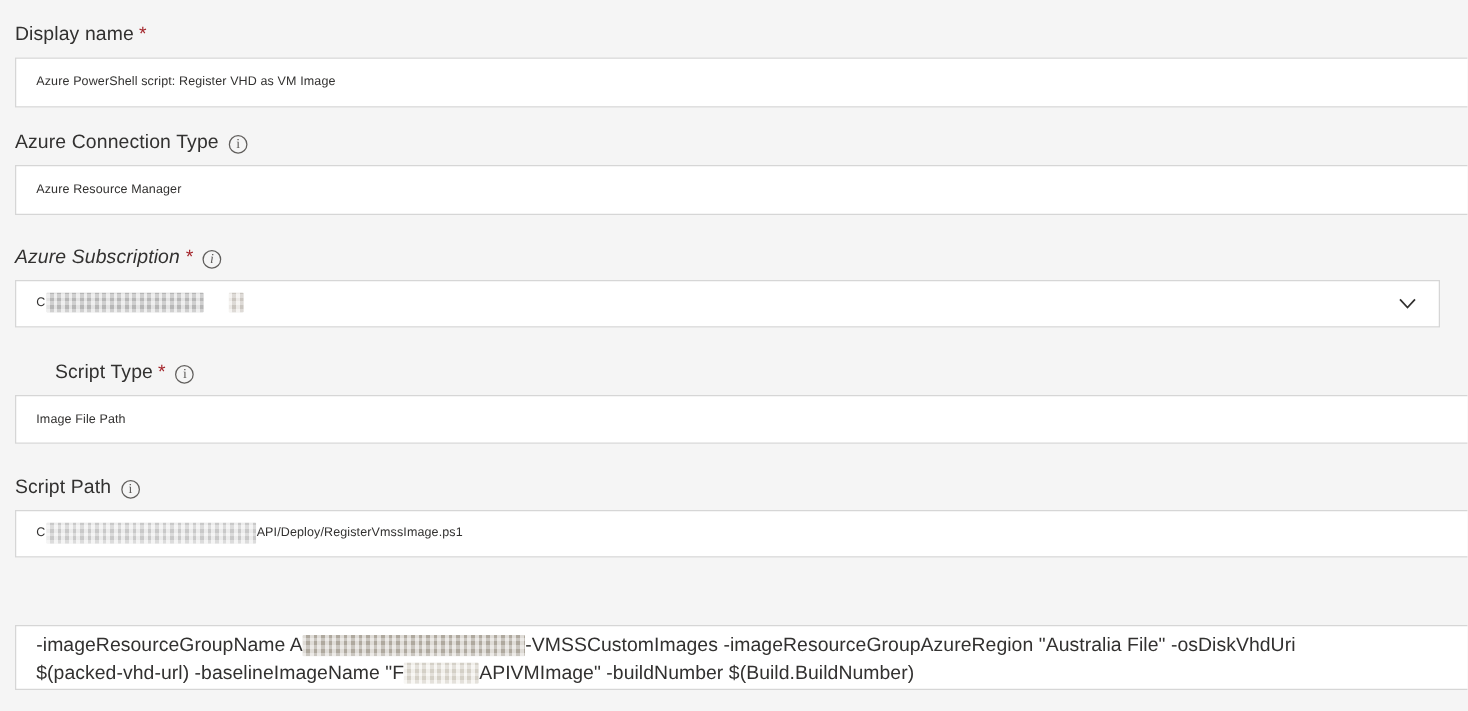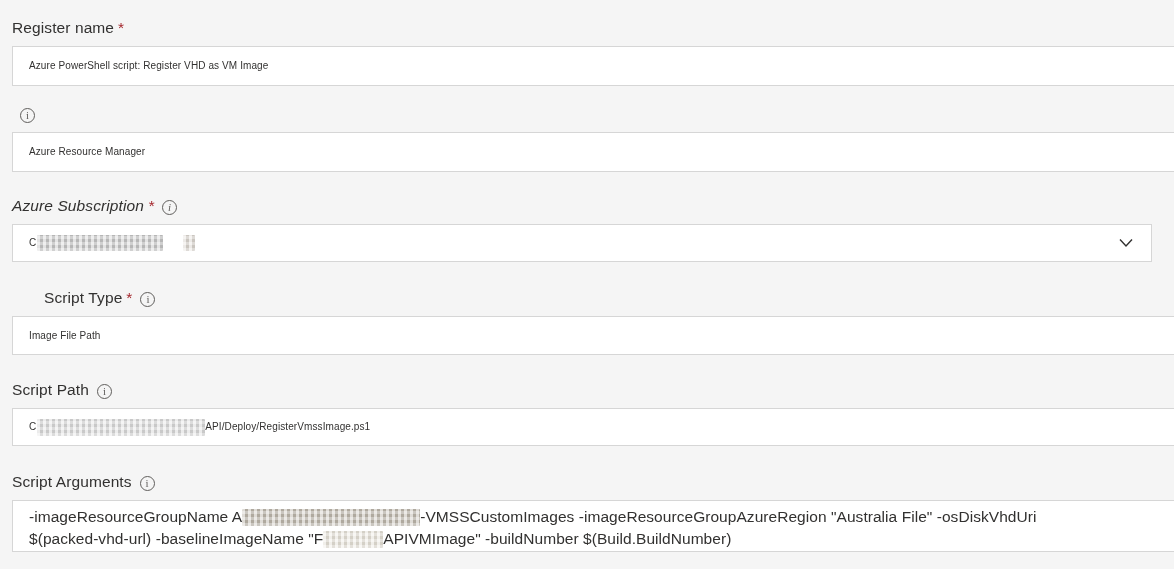--- a/index.html
+++ b/index.html
@@ -141,30 +141,31 @@
 
   .inline-wrap { display: inline; }
 </style>
 </head>
 <body>
 
 <div class="form">
 
   <div class="field" style="top:18px; width:1174px;">
     <div class="label-row">
-      <span class="label-text">Register name</span>
+      <span class="label-text">Display name</span>
       <span class="req-star">*</span>
     </div>
   </div>
   <div class="input-box" style="top:46px; width:1180px; height:40px;">
     <span class="input-value">Azure PowerShell script: Register VHD as VM Image</span>
   </div>
 
   <div class="field" style="top:104px; width:1174px;">
     <div class="label-row">
+      <span class="label-text">Azure Connection Type</span>
       <span class="info-icon"></span>
     </div>
   </div>
   <div class="input-box" style="top:132px; width:1180px; height:40px;">
     <span class="input-value">Azure Resource Manager</span>
   </div>
 
   <div class="field" style="top:196px; width:1174px;font-style:italic;">
     <div class="label-row">
       <span class="label-text">Azure Subscription</span>
@@ -202,26 +203,20 @@
       <span class="info-icon"></span>
     </div>
   </div>
   <div class="input-box" style="top:408px; width:1180px; height:38px;">
     <span class="input-value">
       <span class="inline-wrap">C</span><span class="redact" style="width:168px; height:17px; margin-left:1px;
                    background-color:#dcdcdc;"></span><span class="inline-wrap">API/Deploy/RegisterVmssImage.ps1</span>
     </span>
   </div>
 
-  <div class="field" style="top:472px; width:1174px;">
-    <div class="label-row">
-      <span class="label-text">Script Arguments</span>
-      <span class="info-icon"></span>
-    </div>
-  </div>
   <div class="textarea-box" style="top:500px; width:1180px; height:52px; padding-top:5px;">
     <div class="ta-line">
       <span class="inline-wrap">-imageResourceGroupName A</span><span class="redact" style="width:178px; height:17px; background-color:#bfb9ae;"></span><span class="inline-wrap">-VMSSCustomImages -imageResourceGroupAzureRegion "Australia File" -osDiskVhdUri</span>
     </div>
     <div class="ta-line">
       <span class="inline-wrap">$(packed-vhd-url) -baselineImageName "F</span><span class="redact" style="width:60px; height:17px; background-color:#e8e4da;"></span><span class="inline-wrap">APIVMImage" -buildNumber $(Build.BuildNumber)</span>
     </div>
   </div>
 
 </div>

